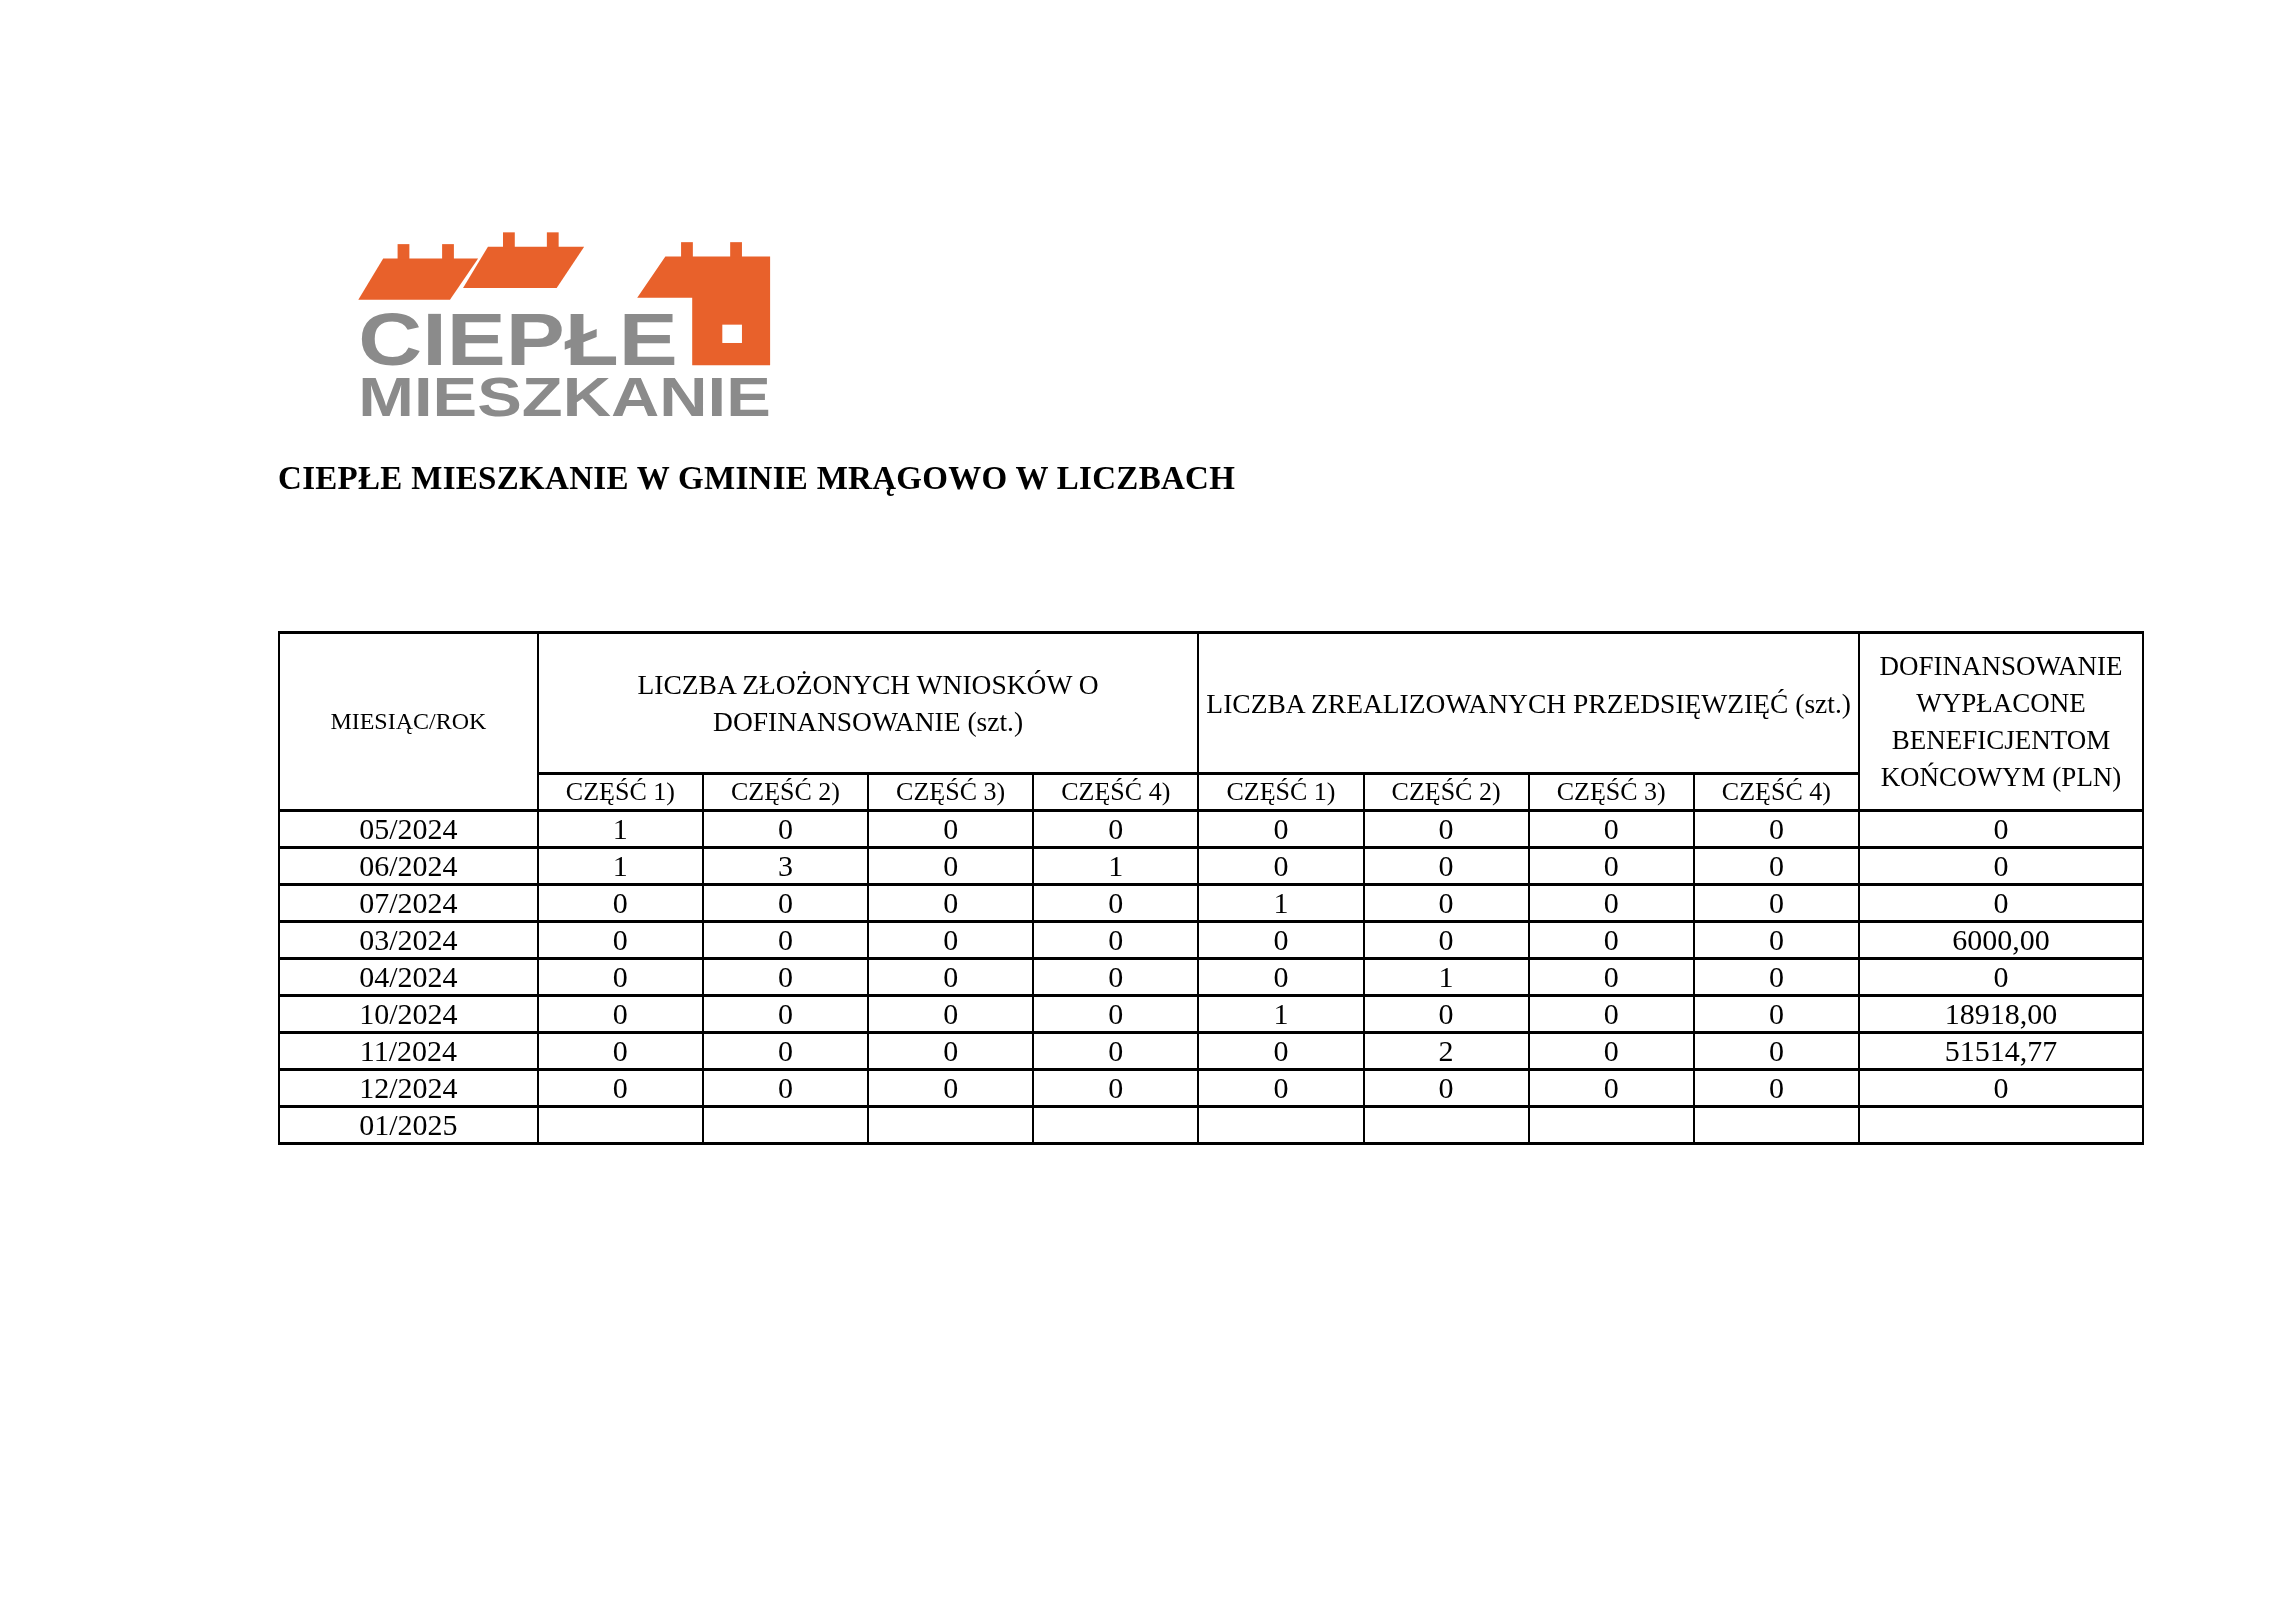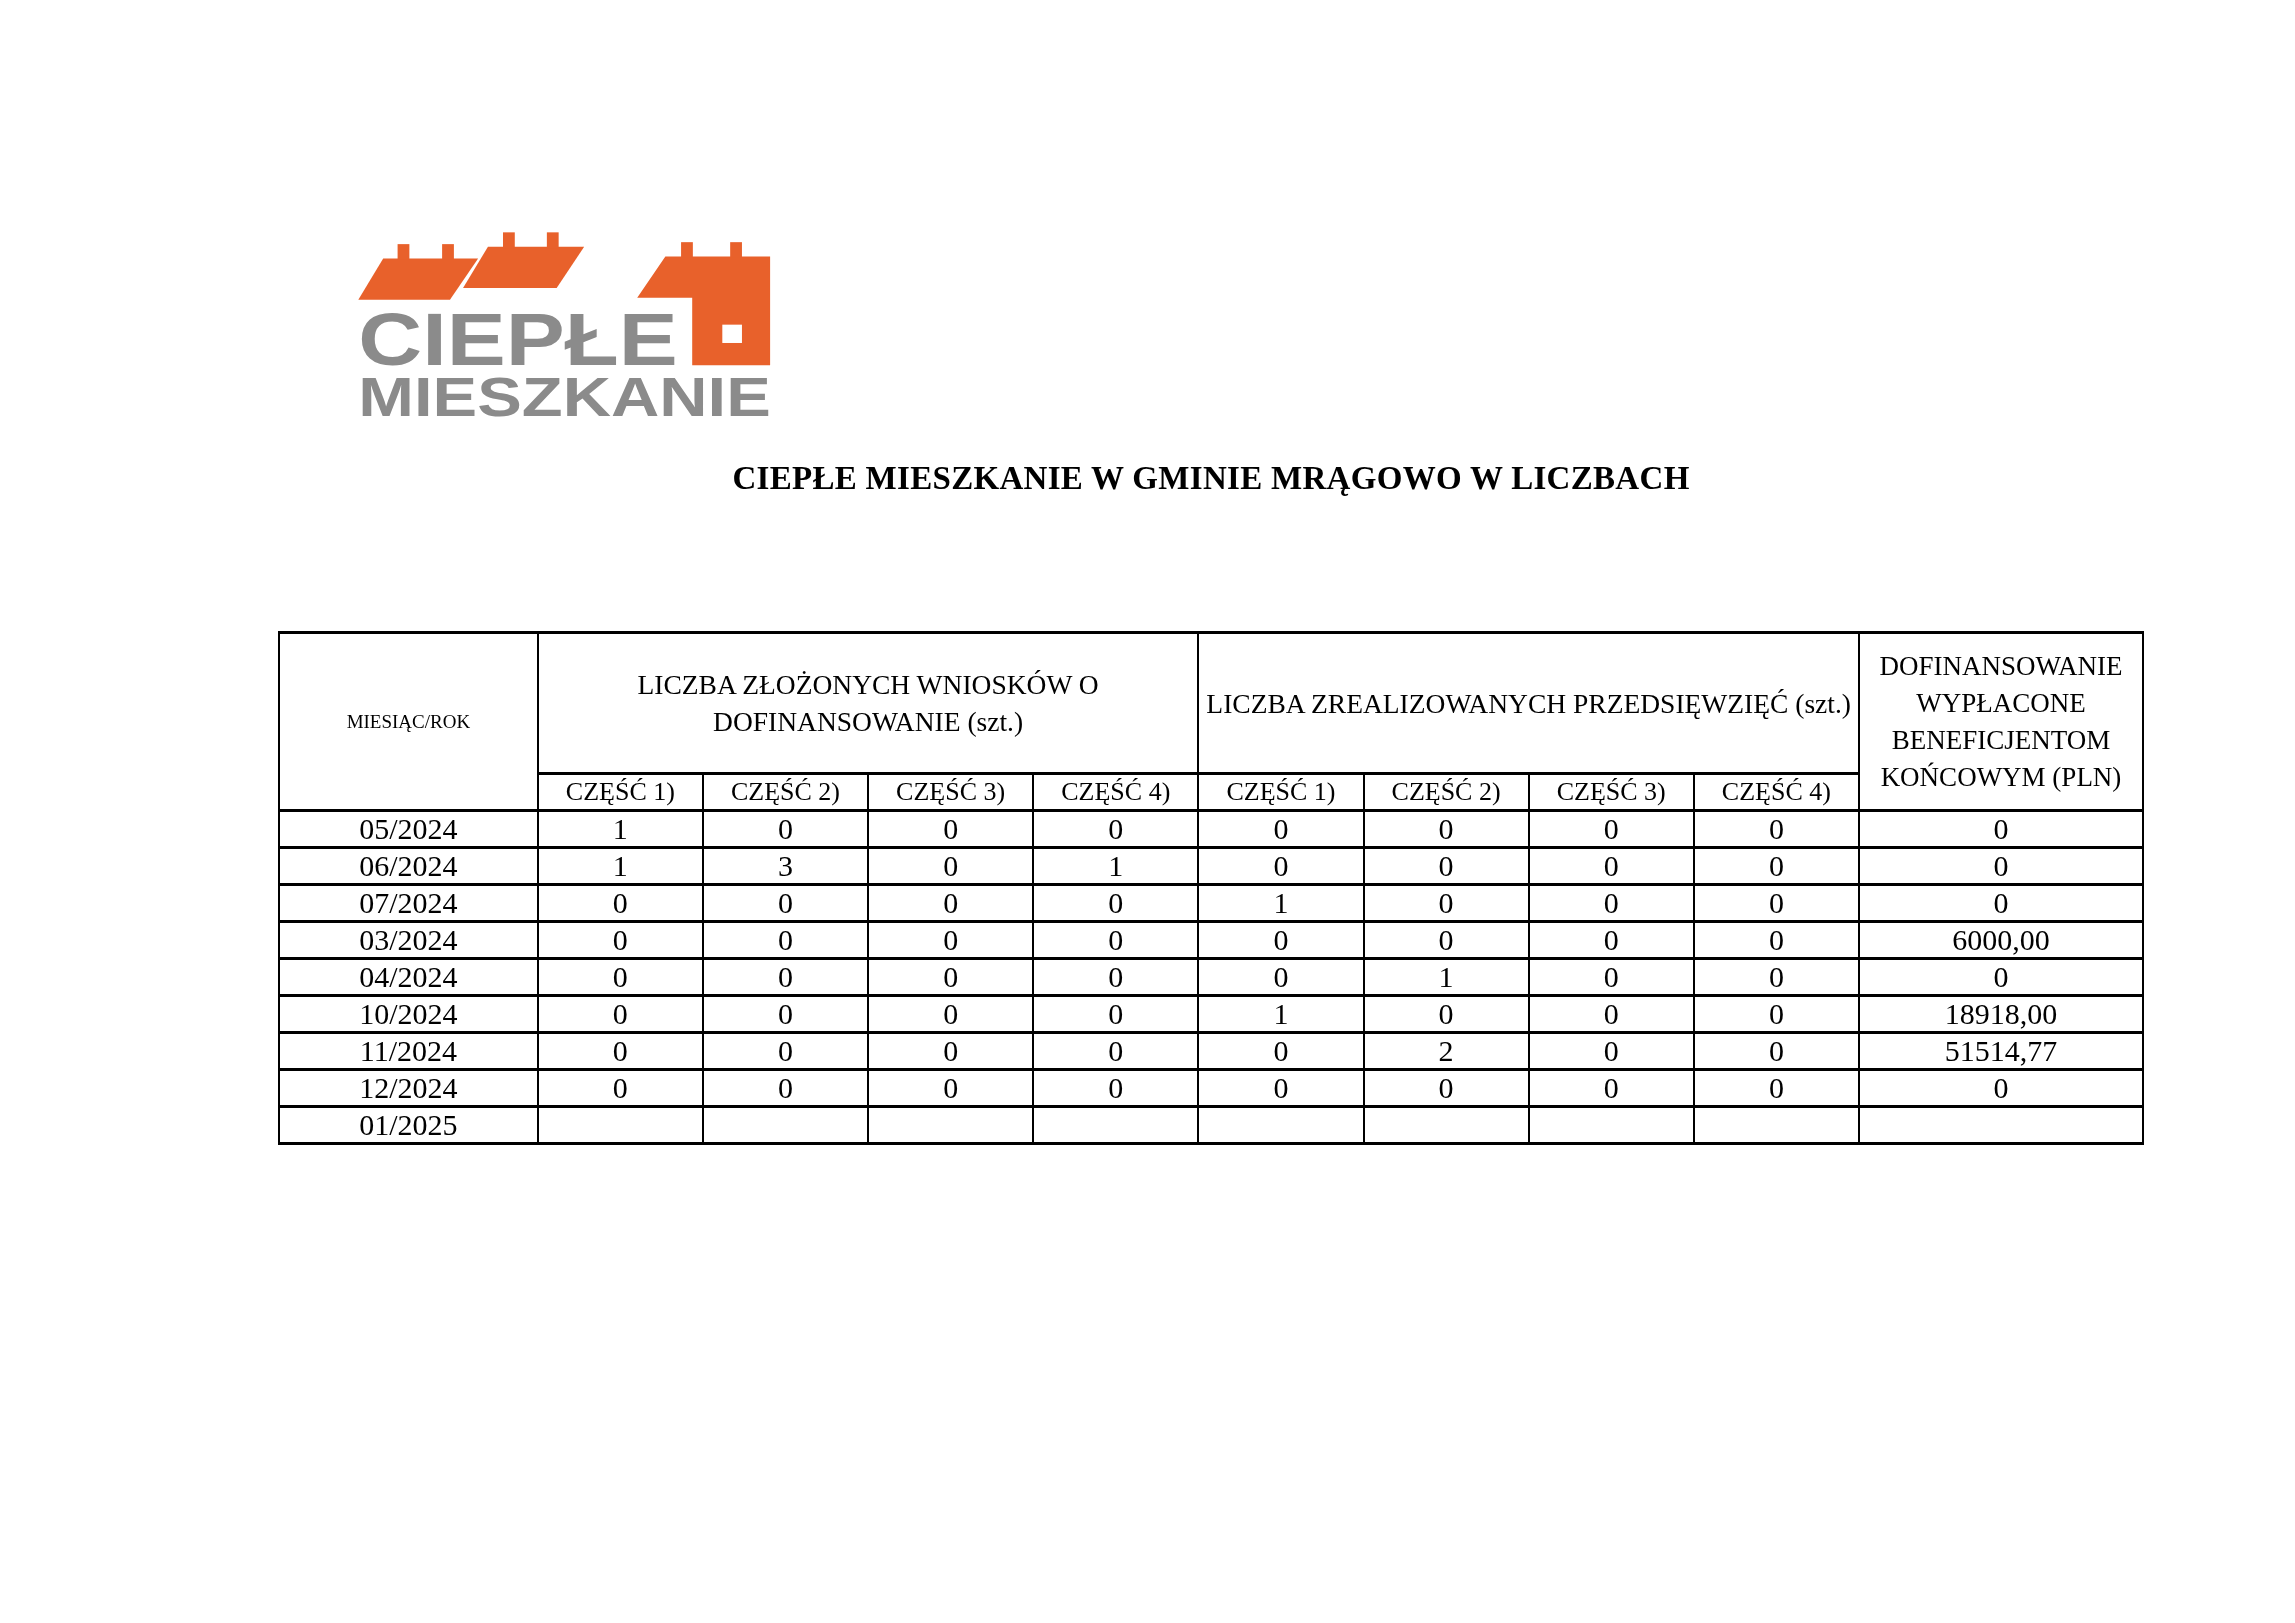--- a/index.html
+++ b/index.html
@@ -14,21 +14,20 @@
   .logo-svg {
     position: absolute;
     left: 357px;
     top: 229px;
   }
   .doc-title {
     position: absolute;
     left: 278px;
     top: 459px;
     width: 1866px;
-    text-align: center;
     font-size: 33px;
     font-weight: bold;
     line-height: 38px;
     letter-spacing: 0.3px;
   }
   .doc-subtitle {
     position: absolute;
     left: 160px;
     top: 536px;
     width: 2101px;
@@ -51,21 +50,21 @@
     border-bottom-width: 3.3px;
     text-align: center;
     vertical-align: middle;
     font-weight: normal;
     padding: 0;
     overflow: hidden;
   }
   tr.header-row-1 { height: 141px; }
   tr.header-row-2 { height: 37px; }
   .doc-table tbody tr { height: 36px; }
-  .month-header { font-size: 19px; }
+  .month-header { font-size: 24px; }
   .group-header { font-size: 27.5px; line-height: 37px; padding: 0 26px; }
   .group-header.nowrap { white-space: nowrap; padding: 0 1.3px; }
   .payout-header { font-size: 27px; line-height: 37px; padding: 0 5.2px; }
   .part-header { font-size: 26px; margin-top: 7px; }
   .data-cell { font-size: 30px; }
 </style>
 </head>
 <body>
 
 <svg class="logo-svg" width="419" height="190" viewBox="0 0 640 290">

